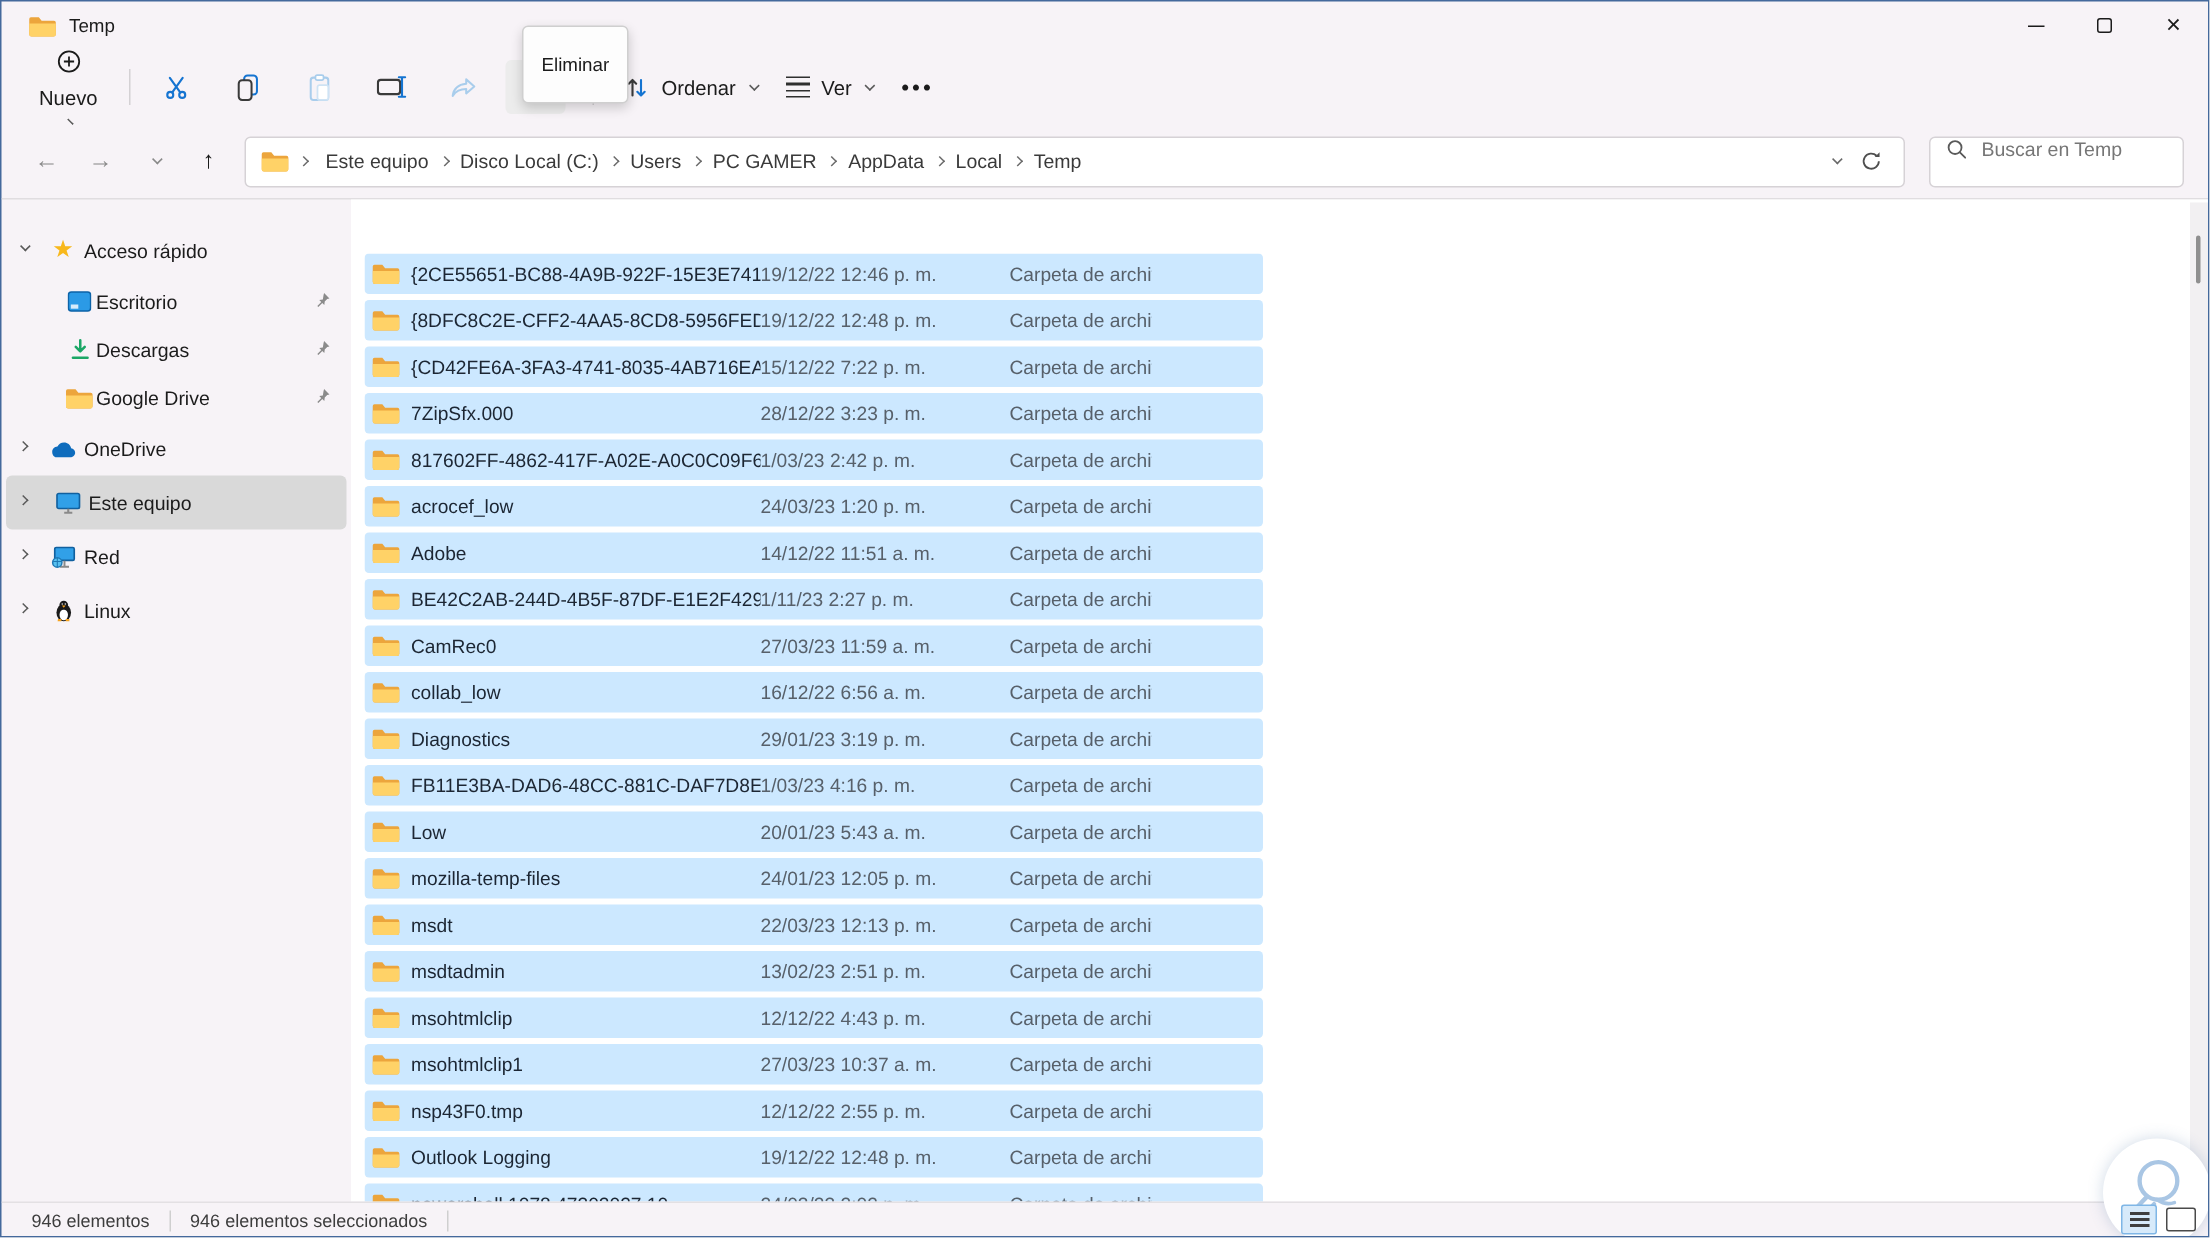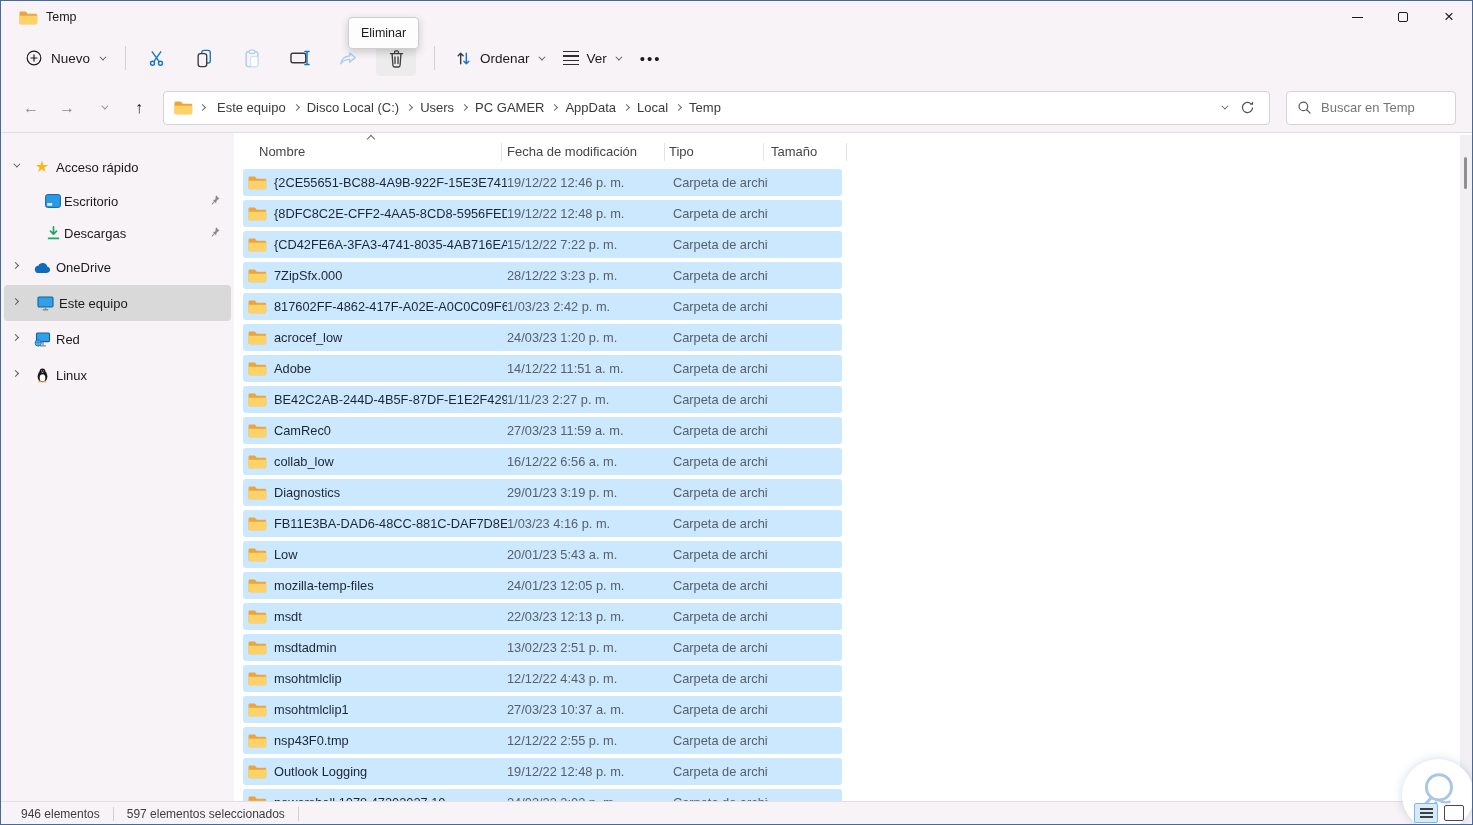--- a/index.html
+++ b/index.html
@@ -15,59 +15,59 @@
   .titlebar .app-ico{ margin-left:18px; display:flex; }
   .titlebar .title{ margin-left:8px; font-size:12.5px; color:#1b1b1b; }
   .wincontrols{ position:absolute; right:0; top:0; height:32px; display:flex; }
   .wbtn{ width:46px; height:32px; display:flex; align-items:center; justify-content:center; font-size:15px; color:#1b1b1b; cursor:default; }
   .wbtn .minline{ width:11px; height:1px; background:#1b1b1b; }
   .wbtn .maxbox{ width:10px; height:10px; border:1px solid #1b1b1b; border-radius:2px; }
   .wbtn.close{ font-size:17px; }
   
   .toolbar{ height:50px; display:flex; align-items:center; padding-left:14px; position:relative; }
   .tbtn{ display:flex; align-items:center; justify-content:center; height:36px; border-radius:4px; cursor:default; }
-  .btn-new{ padding:0 11px; gap:9px; }
+  .btn-new{ padding:0 11px; gap:9px;flex-direction:column; }
   .btn-new .lbl{ font-size:13.5px; }
   .iconbtn{ width:40px; margin-right:8px; }
   .iconbtn.active{ background:#ececec; }
   .tsep{ width:1px; height:24px; background:#d4d1d4; margin:0 10px; }
   .drop{ padding:0 10px; gap:8px;text-align:right; }
   .drop .lbl{ font-size:13.5px; }
   .chev{ width:6px; height:6px; border-right:1.3px solid #5a5a5a; border-bottom:1.3px solid #5a5a5a; display:inline-block; }
   .chev.down{ transform:rotate(45deg) translateY(-2px); }
   .chev.right{ transform:rotate(-45deg); }
   .chev.sm{ width:5px; height:5px; }
   .viewlines{ display:flex; flex-direction:column; gap:3px; }
   .viewlines i{ width:16px; height:1.4px; background:#2f2f2f; display:block; }
   .moredots{ font-size:15px; letter-spacing:2px; color:#1b1b1b; }
   
   .tooltip{
     position:absolute; left:347px; top:16px; z-index:60;
     background:#fdfdfd; border:1px solid #cfcfcf; border-radius:4px;
-    padding:8px 12px; font-size:12.5px; color:#1b1b1b;
+    padding:18px 12px; font-size:12.5px; color:#1b1b1b;
     box-shadow:0 3px 8px rgba(0,0,0,.18);
   }
   
   .addressrow{ height:50px; display:flex; align-items:center; padding:0 16px 0 14px; border-bottom:1px solid #e0dde0; }
   .navbtns{ display:flex; align-items:center; gap:4px; }
   .navbtn{ width:32px; height:32px; display:flex; align-items:center; justify-content:center; font-size:16px; color:#1b1b1b; border-radius:4px; cursor:default; }
   .navbtn.dim{ color:#8a8a8a; }
   .addressbox{
     flex:1; height:34px; margin-left:8px; background:#fff;
     border:1px solid #d6d2d6; border-radius:4px;
     display:flex; align-items:center; padding:0 10px; gap:4px; min-width:0;
   }
   .crumb{ padding:3px 5px; font-size:13px; color:#3a3a3a; white-space:nowrap; border-radius:3px; cursor:default; }
   .crumbchev{ width:5px; height:5px; border-right:1.3px solid #6a6a6a; border-bottom:1.3px solid #6a6a6a; transform:rotate(-45deg); margin:0 3px; flex:none; }
   .addr-spacer{ flex:1; }
   .addr-right{ display:flex; align-items:center; gap:14px; margin-right:4px; }
   .searchbox{
     width:170px; height:34px; margin-left:16px; background:#fff;
     border:1px solid #d6d2d6; border-radius:4px;
-    display:flex; align-items:center; padding:0 10px; gap:9px; flex:none;
+    display:flex; align-items:flex-start; padding:0 10px; gap:9px; flex:none;
   }
   .searchbox input{ border:none; outline:none; width:120px; font-size:13px; font-family:"Liberation Sans",sans-serif; color:#1b1b1b; background:transparent; }
   .searchbox input::placeholder{ color:#767676; }
   
   .bodyrow{ display:flex; height:668px; }
   .sidebar{ width:233px; flex:none; padding-top:16px; position:relative; }
   .side-item{ display:flex; align-items:center; position:relative; cursor:default; }
   .side-item.section{ height:36px; }
   .side-item.child{ height:32px; }
   .side-item.selected{ background:#d9d9d9; border-radius:4px; margin:0 3px; }
@@ -306,20 +306,32 @@
             <svg width="15" height="16" viewBox="0 0 16 16">
               <path d="M8 1.5v7.8M8 9.3L4.8 6.1M8 9.3l3.2-3.2" stroke="#1ba766" stroke-width="1.8" fill="none" stroke-linecap="round" stroke-linejoin="round"></path>
               <path d="M2.8 13.8h10.4" stroke="#1ba766" stroke-width="1.8" stroke-linecap="round"></path>
             </svg>
           </span>
           <span class="s-label">Descargas</span>
           <span class="s-pin"><svg width="12" height="12" viewBox="0 0 16 16">
               <path d="M9.4 1.8l4.8 4.8-2 .5-2.2 2.2-.4 3.2-1.8-1.8-3.5 3.5-.9-.9 3.5-3.5-1.8-1.8 3.2-.4L8.9 3.8z" fill="#8b8b8b"></path>
             </svg></span>
         </div>
+        <div class="side-item child">
+          <span class="s-ico">
+            <svg width="19" height="15" viewBox="0 0 24 20">
+              <path d="M1.5 2h7l2.5 3H22a1.6 1.6 0 0 1 1.6 1.6V17a2 2 0 0 1-2 2H2a2 2 0 0 1-2-2V3.5A1.5 1.5 0 0 1 1.5 2z" fill="#eca53c"></path>
+              <path d="M0 7.5h23.6V17a2 2 0 0 1-2 2H2a2 2 0 0 1-2-2z" fill="#ffd267"></path>
+            </svg>
+          </span>
+          <span class="s-label">Google Drive</span>
+          <span class="s-pin"><svg width="12" height="12" viewBox="0 0 16 16">
+              <path d="M9.4 1.8l4.8 4.8-2 .5-2.2 2.2-.4 3.2-1.8-1.8-3.5 3.5-.9-.9 3.5-3.5-1.8-1.8 3.2-.4L8.9 3.8z" fill="#8b8b8b"></path>
+            </svg></span>
+        </div>
         <div class="side-item section">
           <span class="s-chev chev sm right"></span>
           <span class="s-ico">
             <svg width="18" height="13" viewBox="0 0 20 14">
               <path d="M5 13h10.3c2 0 3.7-1.5 3.7-3.4 0-1.7-1.3-3-3-3.3C15.6 3.7 13.4 2 10.8 2 8.6 2 6.7 3.2 5.9 5 3.7 5.1 2 6.8 2 8.9 2 11.2 3.3 13 5 13z" fill="#0f6cbd"></path>
             </svg>
           </span>
           <span class="s-label">OneDrive</span>
         </div>
         <div class="side-item section selected">
@@ -355,31 +367,20 @@
               <circle cx="9.1" cy="3.9" r=".5" fill="#fff"></circle>
               <path d="M6.7 5h2.6L8 6.6z" fill="#f6a21d"></path>
               <path d="M3.9 14.6h2.4v1.5H3.6z" fill="#f6a21d"></path>
               <path d="M9.6 14.6H12v1.5H9.3z" fill="#f6a21d"></path>
             </svg>
           </span>
           <span class="s-label">Linux</span>
         </div>
       </div>
     <div class="content">
-      <div class="listheader" id="listheader">
-        <span class="sortcaret"></span>
-      <span class="hcell" style="left: 25px;">Nombre</span>
-          <span class="hcell" style="left: 273px;">Fecha de modificación</span>
-          <span class="hcell" style="left: 435px;">Tipo</span>
-          <span class="hcell" style="left: 537px;">Tamaño</span>
-          <span class="hsep" style="left: 267px;"></span>
-          <span class="hsep" style="left: 430px;"></span>
-          <span class="hsep" style="left: 529px;"></span>
-          <span class="hsep" style="left: 612px;"></span>
-        </div>
       <div class="rows" id="rows">
           <div class="frow">
             <div class="c-name">
               <span style="display: flex;">
                 <svg width="19" height="15" viewBox="0 0 24 20">
                   <path d="M1.5 2h7l2.5 3H22a1.6 1.6 0 0 1 1.6 1.6V17a2 2 0 0 1-2 2H2a2 2 0 0 1-2-2V3.5A1.5 1.5 0 0 1 1.5 2z" fill="#eca53c"></path>
                   <path d="M0 7.5h23.6V17a2 2 0 0 1-2 2H2a2 2 0 0 1-2-2z" fill="#ffd267"></path>
                 </svg>
               </span>
               <span>{2CE55651-BC88-4A9B-922F-15E3E74104...</span>
@@ -671,21 +672,21 @@
         </div>
       <div class="scrolltrack">
         <div class="scrollthumb"></div>
       </div>
     </div>
   </div>
 
   <div class="statusbar">
     <span>946 elementos</span>
     <span class="sdiv"></span>
-    <span>597 elementos seleccionados</span>
+    <span>946 elementos seleccionados</span>
     <span class="sdiv"></span>
     <div class="viewtoggles">
       <div class="vt details">
           <i></i>
           <i></i>
           <i></i>
         </div>
       <div class="vt icons"></div>
     </div>
   </div>

